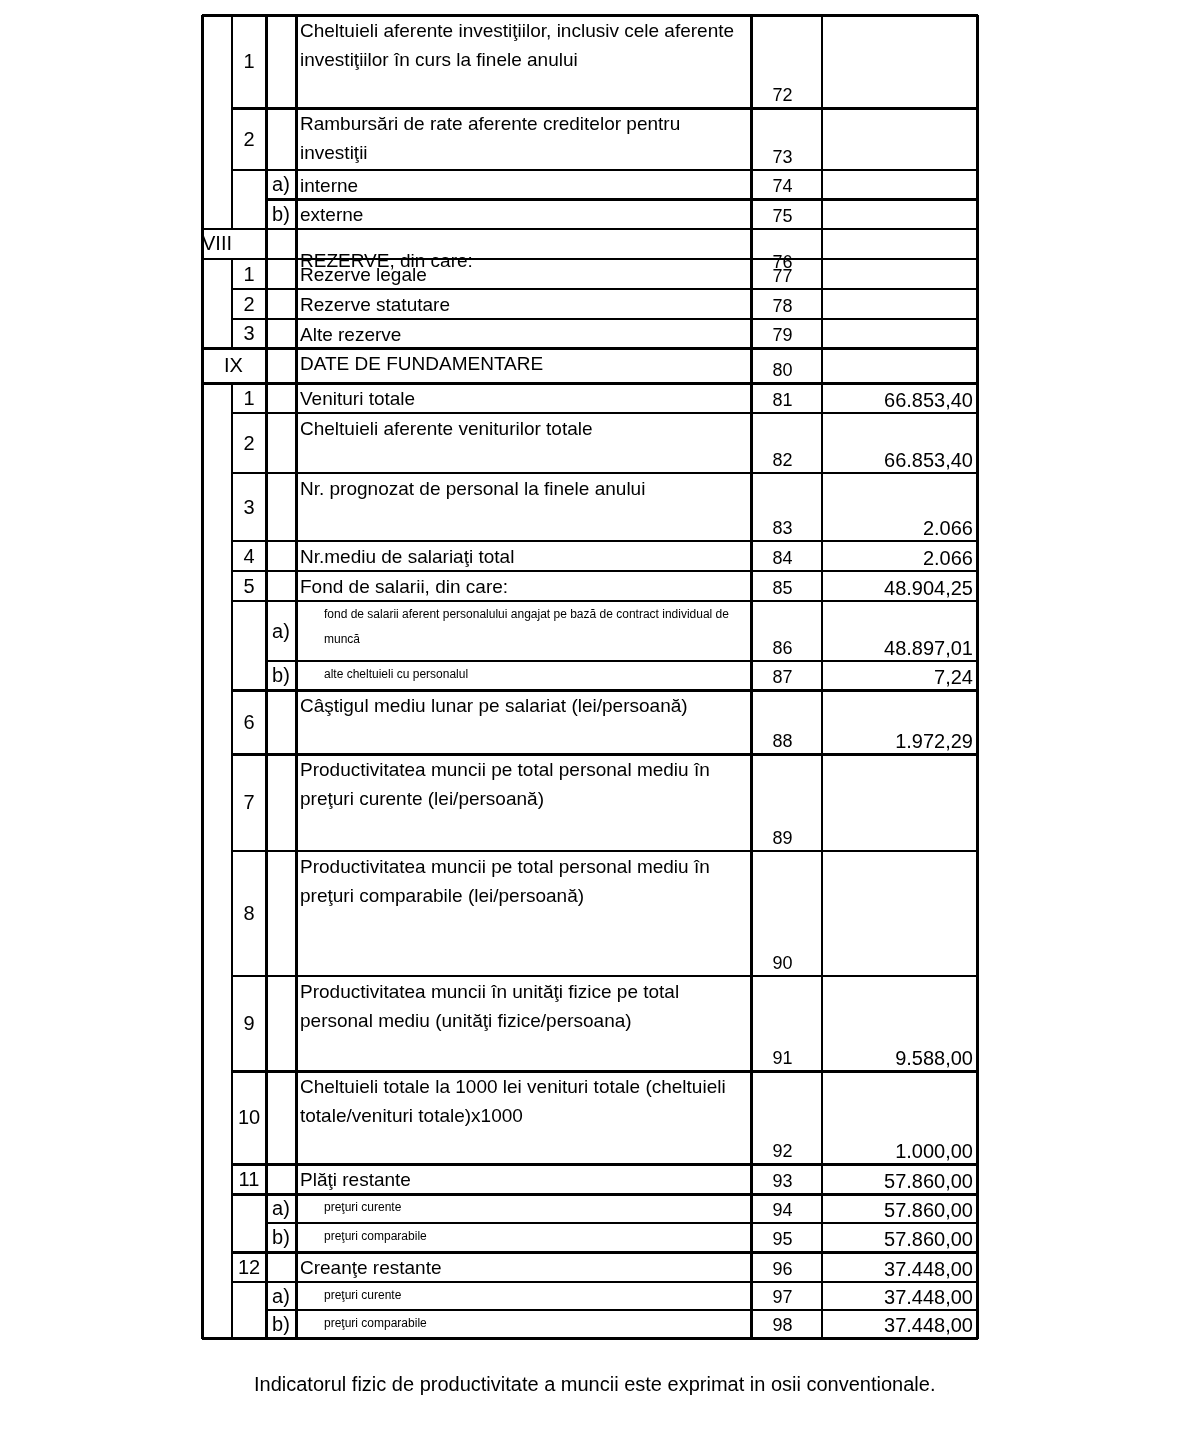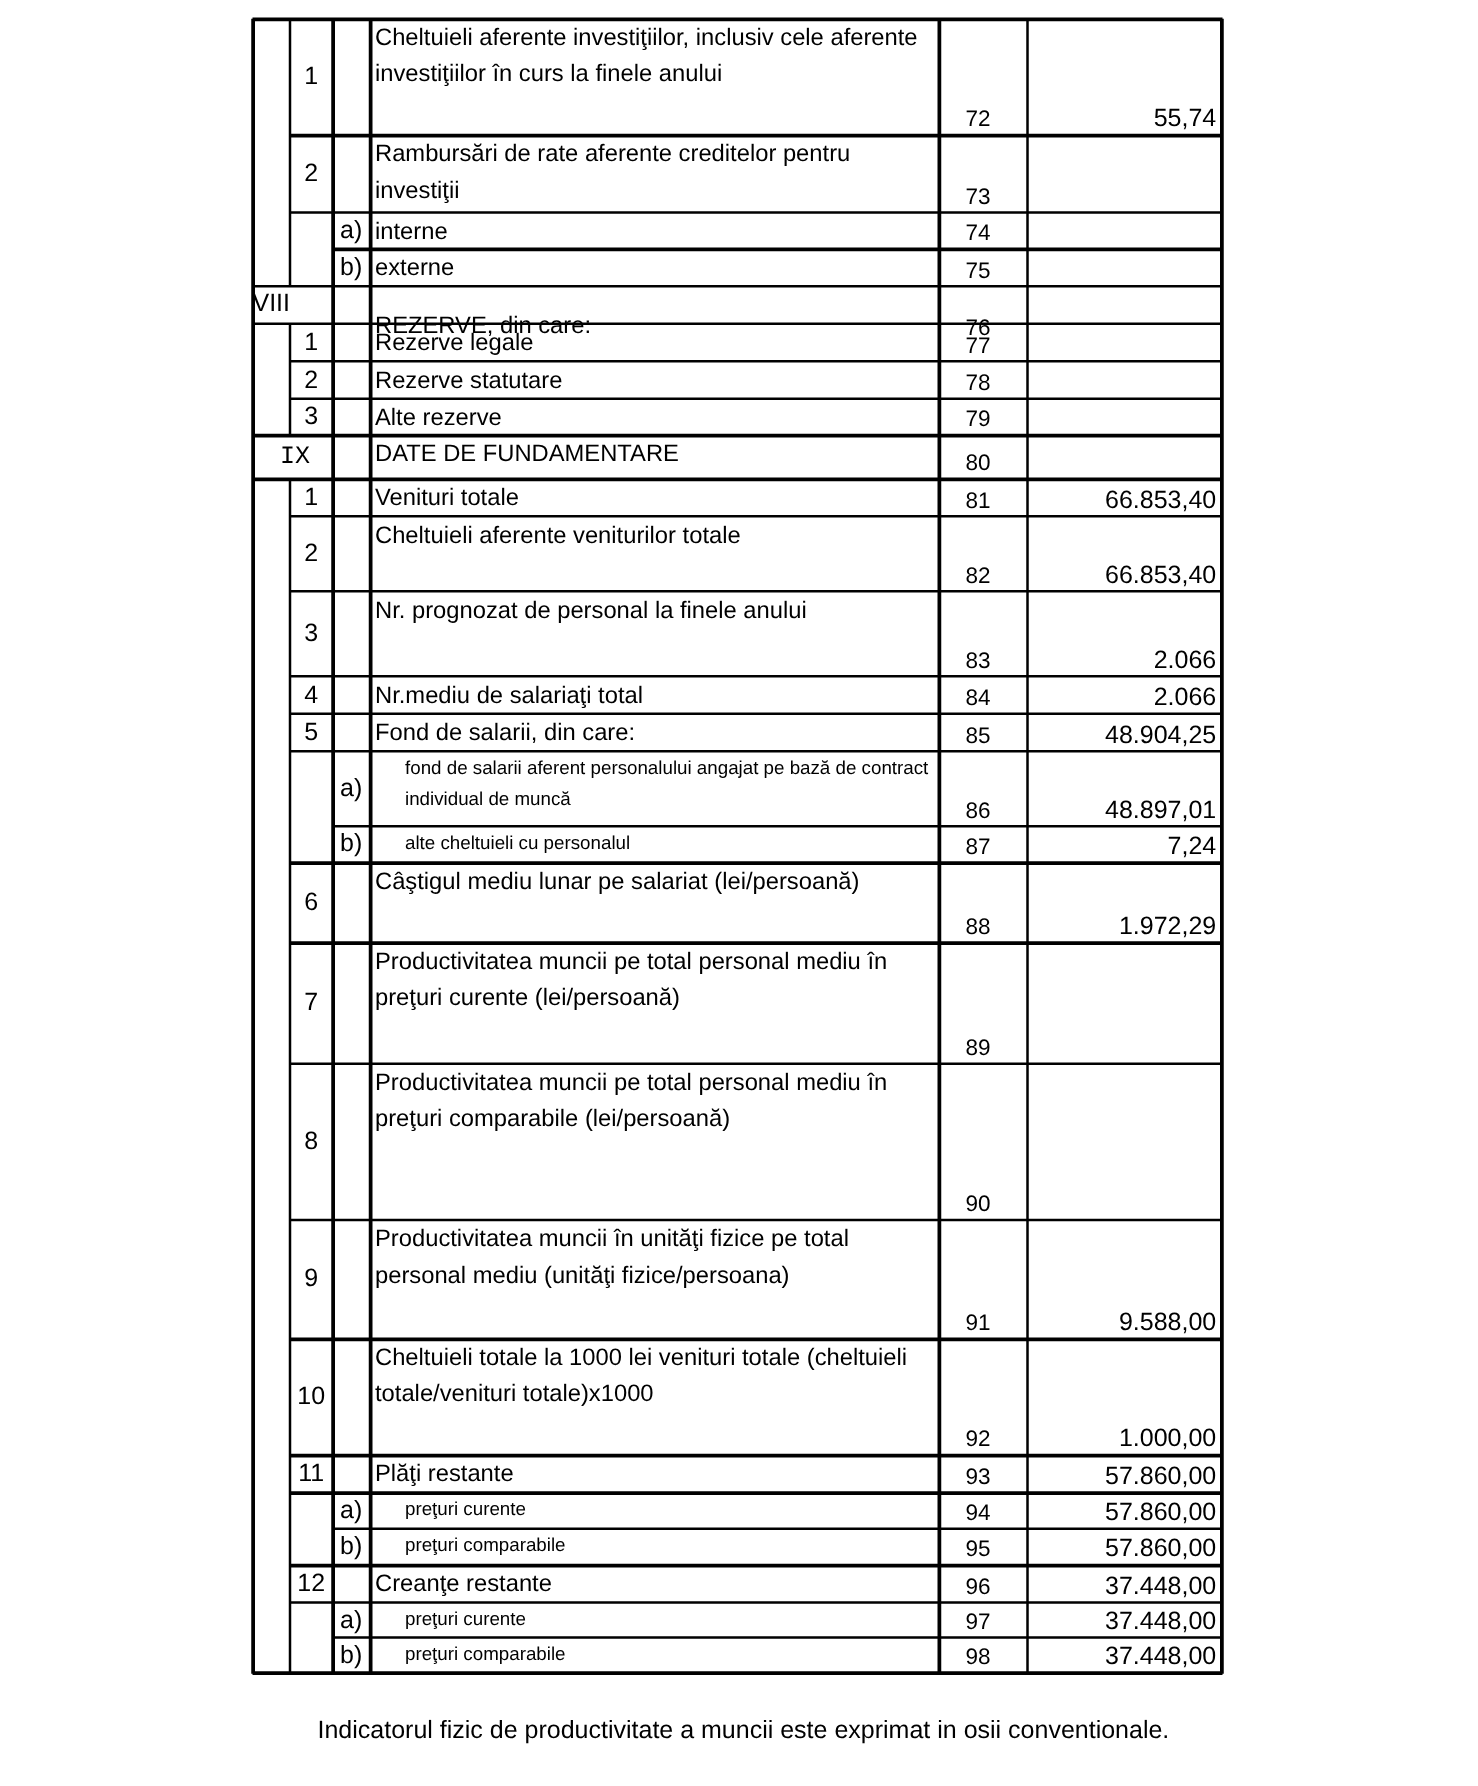--- a/index.html
+++ b/index.html
@@ -4,37 +4,36 @@
 <style>
   html, body { margin:0; padding:0; background:#ffffff; }
   body { width:1182px; height:1429px; position:relative; overflow:hidden;
          font-family:"Liberation Sans", sans-serif; color:#000; }
   #sheet { position:absolute; left:0; top:0; width:1182px; height:1429px; }
   .row { position:absolute; left:202px; width:776px; box-sizing:border-box; }
   .cell { position:absolute; top:0; bottom:0; box-sizing:border-box; }
   .c-num { left:30px; width:34px; font-size:20px; display:flex; align-items:center; justify-content:center; }
   .c-sub { left:64px; width:30px; font-size:20px; display:flex; align-items:center; justify-content:center; }
   .c-text { left:94px; width:455px; font-size:19px; line-height:29px; padding:1px 0 0 4px; }
-  .c-text.small { font-size:15px; line-height:25px;padding-left:28px; }
+  .c-text.small { font-size:12px; line-height:25px;padding-left:28px; }
   .c-code { left:549px; width:63px; font-size:18px; display:flex; align-items:flex-end; justify-content:center; padding-bottom:2px; }
   .c-val { left:620px; width:156px; font-size:20px; display:flex; align-items:flex-end; justify-content:flex-end; padding:0 5px 1px 0; }
   .line { position:absolute; background:#000; }
   .roman { position:absolute; font-size:20px; }
   .note { position:absolute; left:254px; top:1373px; font-size:20px; white-space:nowrap; }
 </style>
 </head>
 <body>
 
 <div id="sheet">
     <div class="row" style="top: 15px; height: 93px;">
       <div class="cell c-num">1</div>
       <div class="cell c-sub"></div>
       <div class="cell c-text">Cheltuieli aferente investiţiilor, inclusiv cele aferente investiţiilor în curs la finele anului</div>
       <div class="cell c-code">72</div>
-      <div class="cell c-val">55,74</div>
     </div>
     <div class="row" style="top: 108px; height: 62px;">
       <div class="cell c-num">2</div>
       <div class="cell c-sub"></div>
       <div class="cell c-text">Rambursări de rate aferente creditelor pentru investiţii</div>
       <div class="cell c-code">73</div>
       <div class="cell c-val"></div>
     </div>
     <div class="row" style="top: 170px; height: 29px;">
       <div class="cell c-num"></div>
@@ -79,21 +78,21 @@
       <div class="cell c-code">79</div>
       <div class="cell c-val"></div>
     </div>
     <div class="row" style="top: 348px; height: 35px;">
       <div class="cell c-num"></div>
       <div class="cell c-sub"></div>
       <div class="cell c-text">DATE DE FUNDAMENTARE</div>
       <div class="cell c-code">80</div>
       <div class="cell c-val"></div>
     </div>
-    <div class="roman" style="top: 353.5px; left: 224px; font-family: Liberation Mono, monospace;">IX</div>
+    <div class="roman" style="top: 353.5px; left: 224px;">IX</div>
     <div class="row" style="top: 383px; height: 30px;">
       <div class="cell c-num">1</div>
       <div class="cell c-sub"></div>
       <div class="cell c-text">Venituri totale</div>
       <div class="cell c-code">81</div>
       <div class="cell c-val">66.853,40</div>
     </div>
     <div class="row" style="top: 413px; height: 60px;">
       <div class="cell c-num">2</div>
       <div class="cell c-sub"></div>

